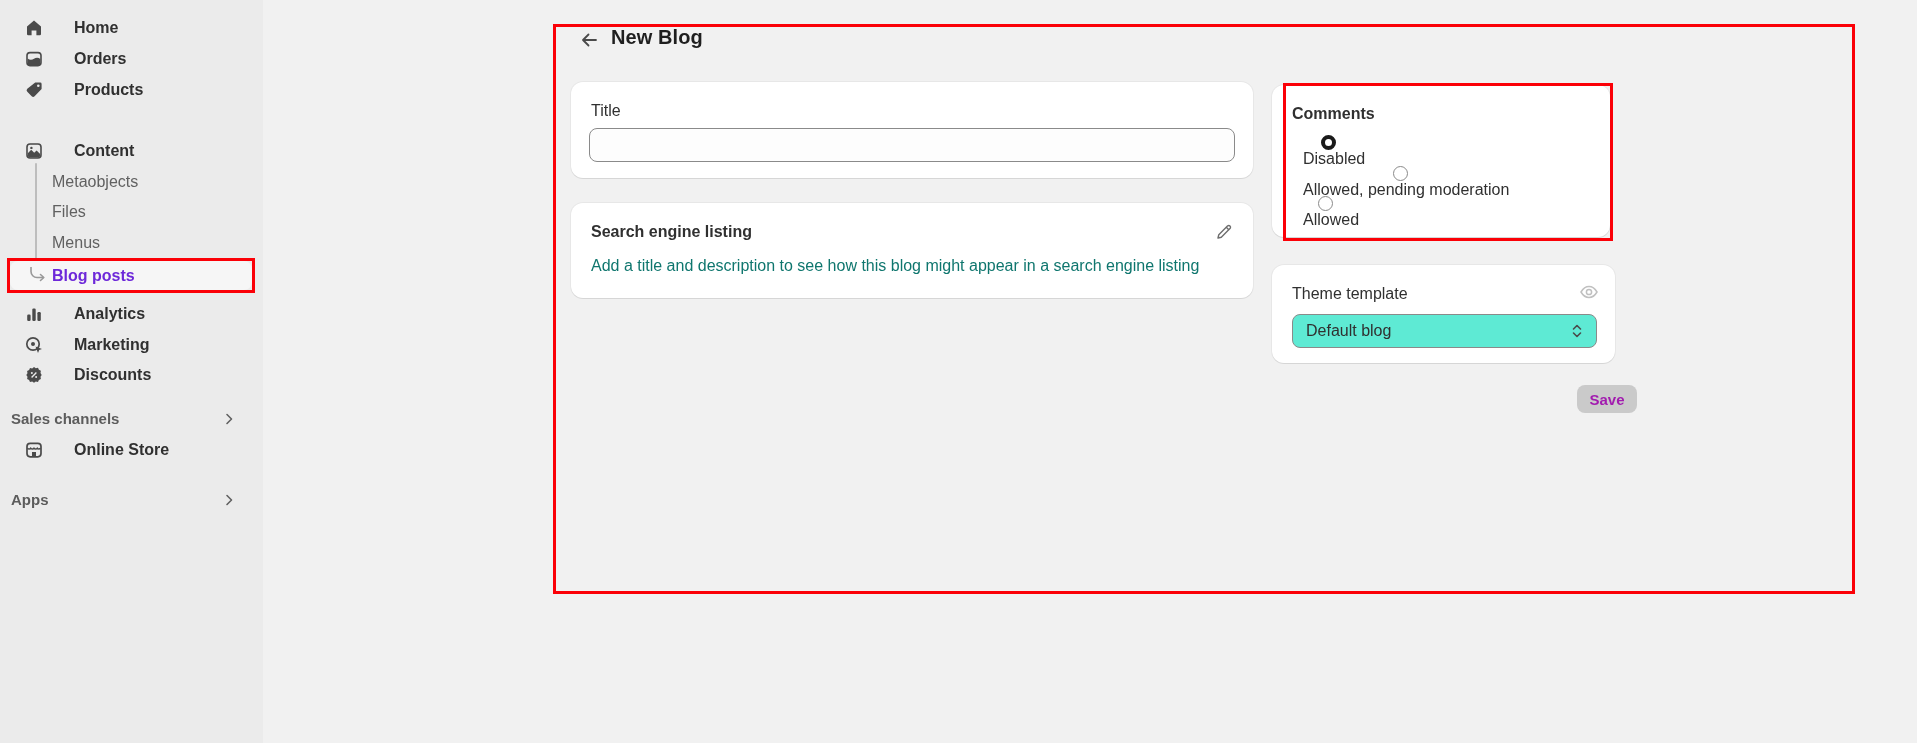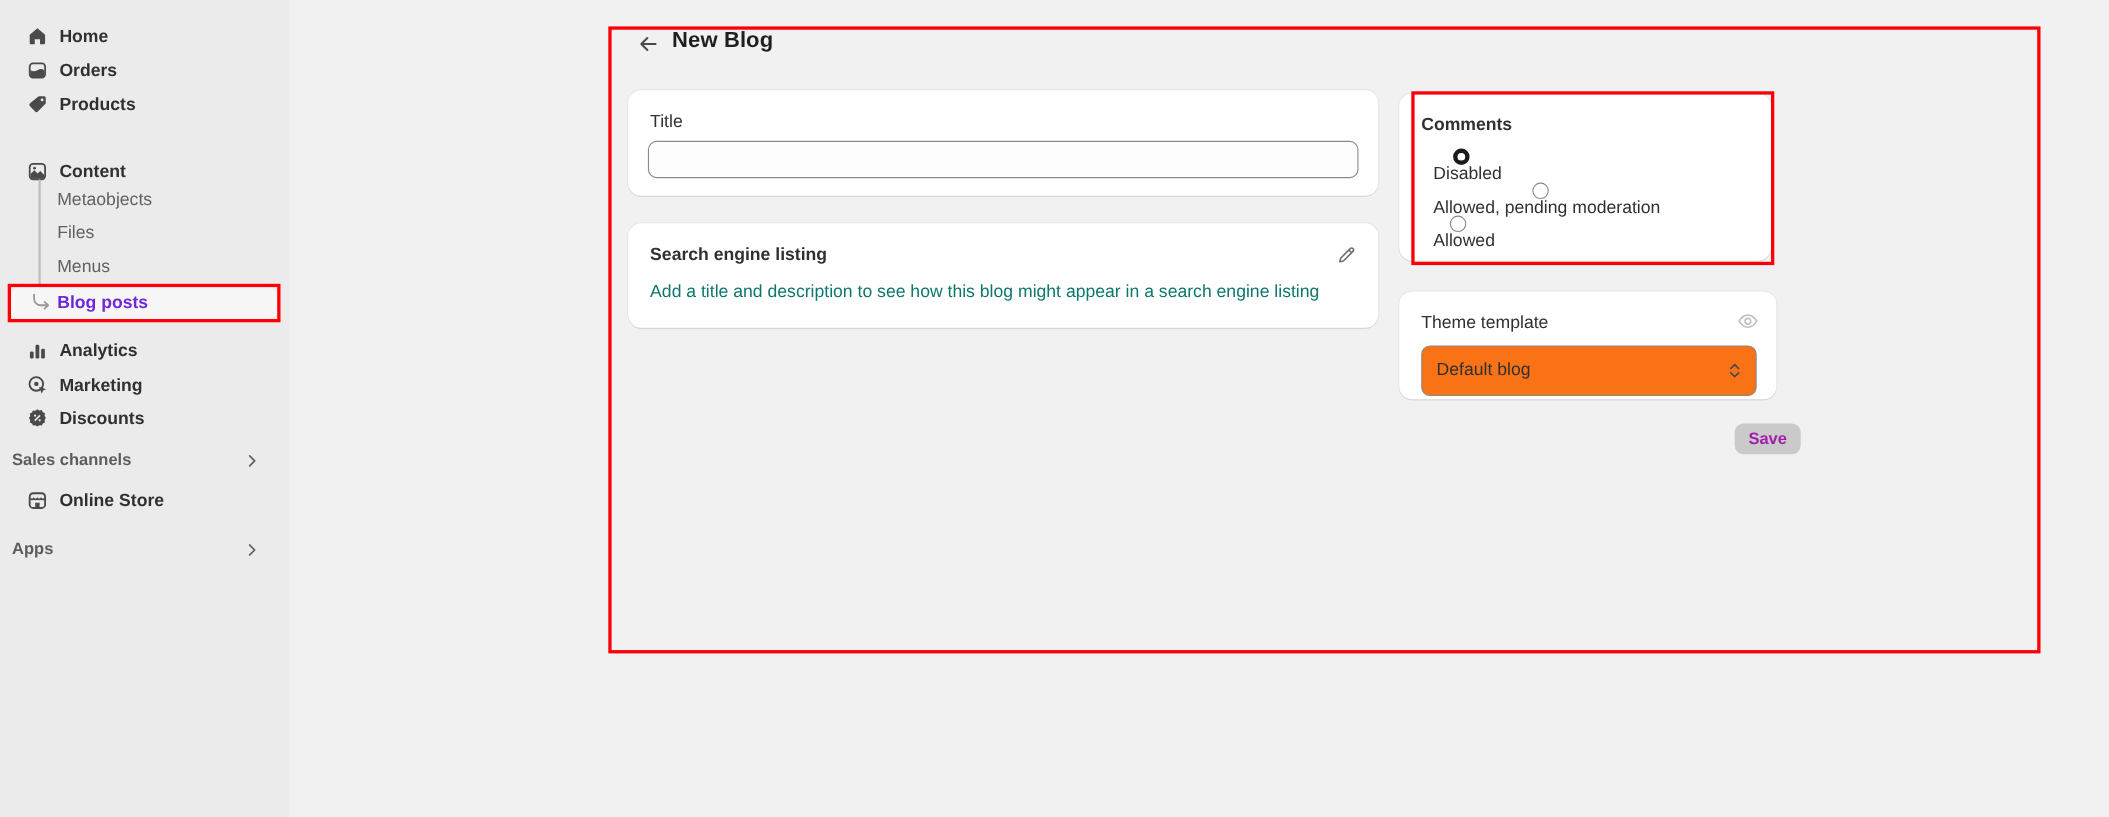--- a/index.html
+++ b/index.html
@@ -1,21 +1,21 @@
 <!DOCTYPE html>
 <html><head>
 <meta charset="utf-8">
 <style>
   * { margin:0; padding:0; box-sizing:border-box; }
   html,body { width:1917px; height:743px; overflow:hidden;
     font-family:"Liberation Sans", sans-serif; background:#f1f1f1; color:#303030; }
 
   
   .sidebar { position:absolute; left:0; top:0; width:263px; height:743px; background:#ebebeb; }
-  .nav-row { position:absolute; left:8px; width:247px; height:31px; display:flex; align-items:flex-end; cursor:pointer; }
+  .nav-row { position:absolute; left:8px; width:247px; height:31px; display:flex; align-items:center; cursor:pointer;gap:20px; }
   .nav-row .ico { width:20px; height:20px; margin-left:16px; flex:0 0 20px; display:flex; align-items:center; justify-content:center; }
   .nav-row .lbl { margin-left:10px; font-size:16px; font-weight:600; color:#303030; white-space:nowrap; }
   .sub-row { position:absolute; left:8px; width:247px; height:31px; display:flex; align-items:center; cursor:pointer; }
   .sub-row .lbl { margin-left:44px; font-size:16px; font-weight:400; color:#616161; white-space:nowrap; }
   .tree-line { position:absolute; left:35px; top:163px; width:2px; height:99px; background:#bdbdbd; border-radius:1px; }
   .section-row { position:absolute; left:0; width:255px; height:31px; display:flex; align-items:center; cursor:pointer; }
   .section-row .lbl { margin-left:11px; font-size:15px; font-weight:600; color:#5c5c5c; white-space:nowrap; flex:1; }
   .section-row .chev { margin-right:18px; width:16px; height:16px; }
 
   
@@ -46,22 +46,22 @@
 
   .comments-card { left:1272px; top:85px; width:338px; height:152px; }
   .comments-red { position:absolute; left:1283px; top:83px; width:330px; height:158px; border:3px solid #fb0007; z-index:4; pointer-events:none; }
   .radio-row { position:absolute; left:20px; height:24px; display:flex; align-items:center; cursor:pointer;flex-direction:column; }
   .radio-row .radio { width:15px; height:15px; border-radius:50%; border:1.5px solid #8a8a8a; background:#fff; flex:0 0 15px; }
   .radio-row.checked .radio { border:4.5px solid #1a1a1a; }
   .radio-row .rlbl { margin-left:11px; font-size:16px; color:#303030; white-space:nowrap; }
 
   .theme-card { left:1272px; top:265px; width:343px; height:98px; }
   .view-btn { position:absolute; right:14px; top:15px; width:24px; height:24px; display:flex; align-items:center; justify-content:center; cursor:pointer; }
-  .theme-select { position:absolute; left:20px; top:49px; width:305px; height:46px; border:1px solid #8a8a8a; border-radius:8px;
-    background:#f97316; display:flex; align-items:center; cursor:pointer; }
+  .theme-select { position:absolute; left:20px; top:49px; width:305px; height:34px; border:1px solid #8a8a8a; border-radius:8px;
+    background:#5eead4; display:flex; align-items:center; cursor:pointer; }
   .theme-select .val { margin-left:13px; font-size:16px; color:#303030; flex:1; }
   .theme-select .updown { margin-right:10px; width:18px; height:18px; }
 
   .save-btn { position:absolute; left:1558px; top:385px; width:60px; height:28px; border:none; border-radius:8px;
     background:#cacaca; color:#a21caf; font-size:15px; font-weight:700; font-family:"Liberation Sans",sans-serif; cursor:default;margin-left:19px; }
 
   svg { display:block; }
 </style>
 </head>
 <body>

